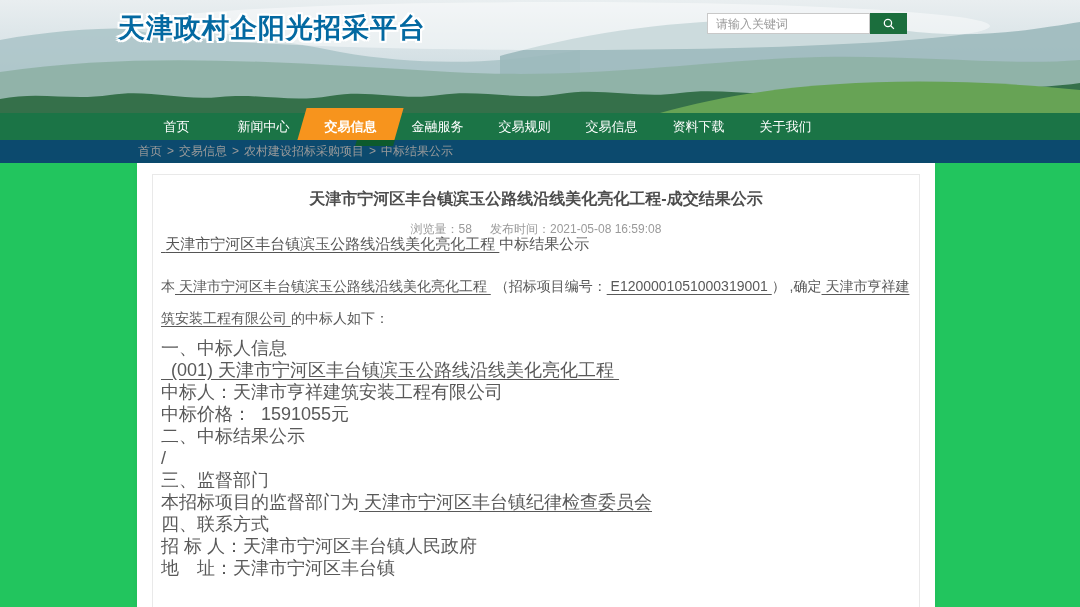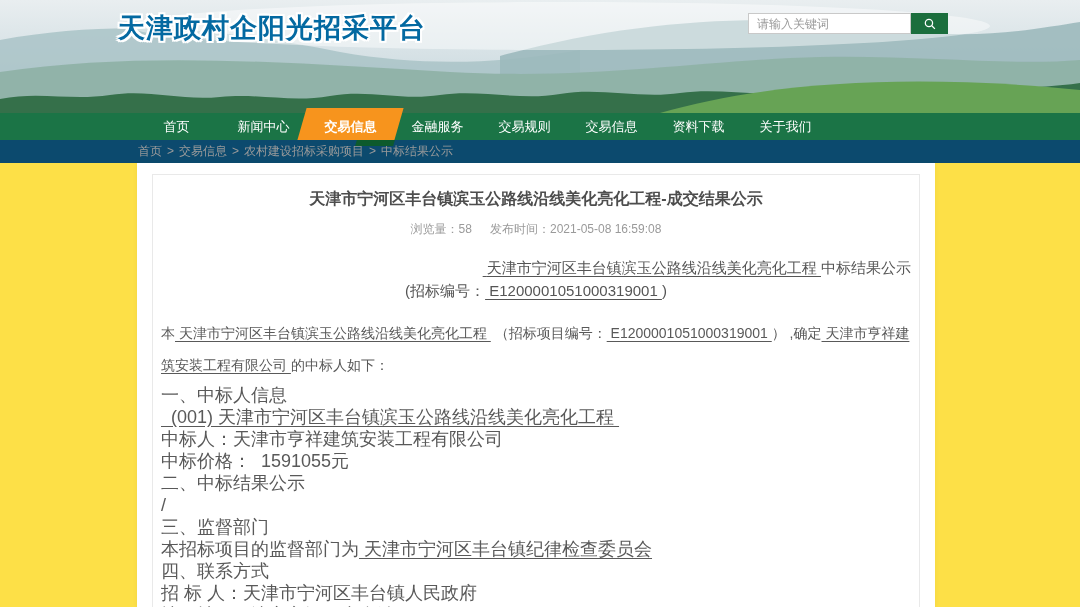--- a/index.html
+++ b/index.html
@@ -14,21 +14,21 @@
   
   .banner { position:relative; width:1080px; height:113px; overflow:hidden; background:#cfdde2; }
   .banner svg.scene { position:absolute; left:0; top:0; width:1080px; height:113px; display:block; }
   .site-title {
     position:absolute; left:118px; top:10px;
     font-size:27px; font-weight:bold; color:#0369a1; letter-spacing:1px;
     text-shadow:-2px -2px 0 #fff, 2px -2px 0 #fff, -2px 2px 0 #fff, 2px 2px 0 #fff,
                  0 -2px 0 #fff, 0 2px 0 #fff, -2px 0 0 #fff, 2px 0 0 #fff;
     white-space:nowrap;
   }
-  .search-wrap { position:absolute; left:748px; top:13px; display:flex; height:21px; }
+  .search-wrap { position:absolute; left:707px; top:13px; display:flex; height:21px; }
   .search-input {
     width:163px; height:21px; border:1px solid #c9c9c9; background:#fff;
     font-size:12px; color:#666; padding:0 8px; outline:none; border-radius:0;
     font-family:"Liberation Sans", sans-serif;
   }
   .search-input::placeholder { color:#9b9b9b; }
   .search-btn {
     width:37px; height:21px; border:none; background:#1b6e3d; cursor:pointer;
     display:flex; align-items:center; justify-content:center;
   }
@@ -55,42 +55,42 @@
 
   
   .breadcrumb {
     height:23px; line-height:23px; background:#0c4a6e; padding-left:138px;
     font-size:12px; color:#9a9a9a; white-space:nowrap;
   }
   .breadcrumb .sep { margin:0 5px; color:#9a9a9a; }
   .breadcrumb .bc-item { color:#9a9a9a; cursor:pointer; }
 
   
-  .main { width:1080px; height:444px; background:#fde047; }
+  .main { width:1080px; height:444px; background:#22c55e; }
   .card {
     width:798px; height:444px; margin-left:137px; background:#fff;
     box-shadow:0 1px 5px rgba(0,0,0,0.05); overflow:hidden;
   }
   .inner {
     margin:11px 15px 0 15px; border:1px solid #e9e9e9; height:500px;
     padding:14px 8px 0 8px;
   }
 
   .art-title {
     text-align:center; font-size:16px; font-weight:bold; color:#4d4d4d;
     line-height:20px;
   }
   .art-meta {
     margin-top:13px; text-align:center; font-size:12px; color:#9a9a9a; line-height:14px;
   }
   .art-meta .m-label { color:#9a9a9a; }
   .art-meta .m-gap { display:inline-block; width:18px; }
 
   .notice-title {
-    margin-top:24px; text-align:right; font-size:15px; color:#555; line-height:16px;
+    text-align:left; font-size:15px; color:#555; line-height:16px;
     white-space:pre-wrap;
   }
   .notice-code {
     margin-top:7px; text-align:center; font-size:15px; color:#555; line-height:16px;
     white-space:pre-wrap;
   }
   .u { text-decoration:underline; text-underline-offset:3px; }
 
   .intro {
     margin-top:18px; font-size:14px; color:#595959; line-height:32px;
@@ -152,21 +152,20 @@
 <div class="main">
   <div class="card">
     <div class="inner">
 
       <h2 class="art-title">天津市宁河区丰台镇滨玉公路线沿线美化亮化工程-成交结果公示</h2>
 
       <div class="art-meta"><span class="m-label">浏览量：</span><span>58</span><span class="m-gap"></span><span class="m-label">发布时间：</span><span>2021-05-08 16:59:08</span></div>
 
       <div class="notice-title"><span class="u"> 天津市宁河区丰台镇滨玉公路线沿线美化亮化工程 </span><span>中标结果公示</span></div>
 
-      <div class="notice-code"><span>(招标编号：</span><span class="u"> E1200001051000319001 </span><span>)</span></div>
 
       <p class="intro"><span>本</span><span class="u"> 天津市宁河区丰台镇滨玉公路线沿线美化亮化工程 </span><span> （招标项目编号：</span><span class="u"> E1200001051000319001 </span><span>） ,确定</span><span class="u"> 天津市亨祥建筑安装工程有限公司 </span><span>的中标人如下：</span></p>
 
       <div class="lines">
         <p>一、中标人信息</p>
         <p><span class="u">  (001) 天津市宁河区丰台镇滨玉公路线沿线美化亮化工程 </span></p>
         <p>中标人：天津市亨祥建筑安装工程有限公司</p>
         <p>中标价格：  1591055元</p>
         <p>二、中标结果公示</p>
         <p>/</p>

